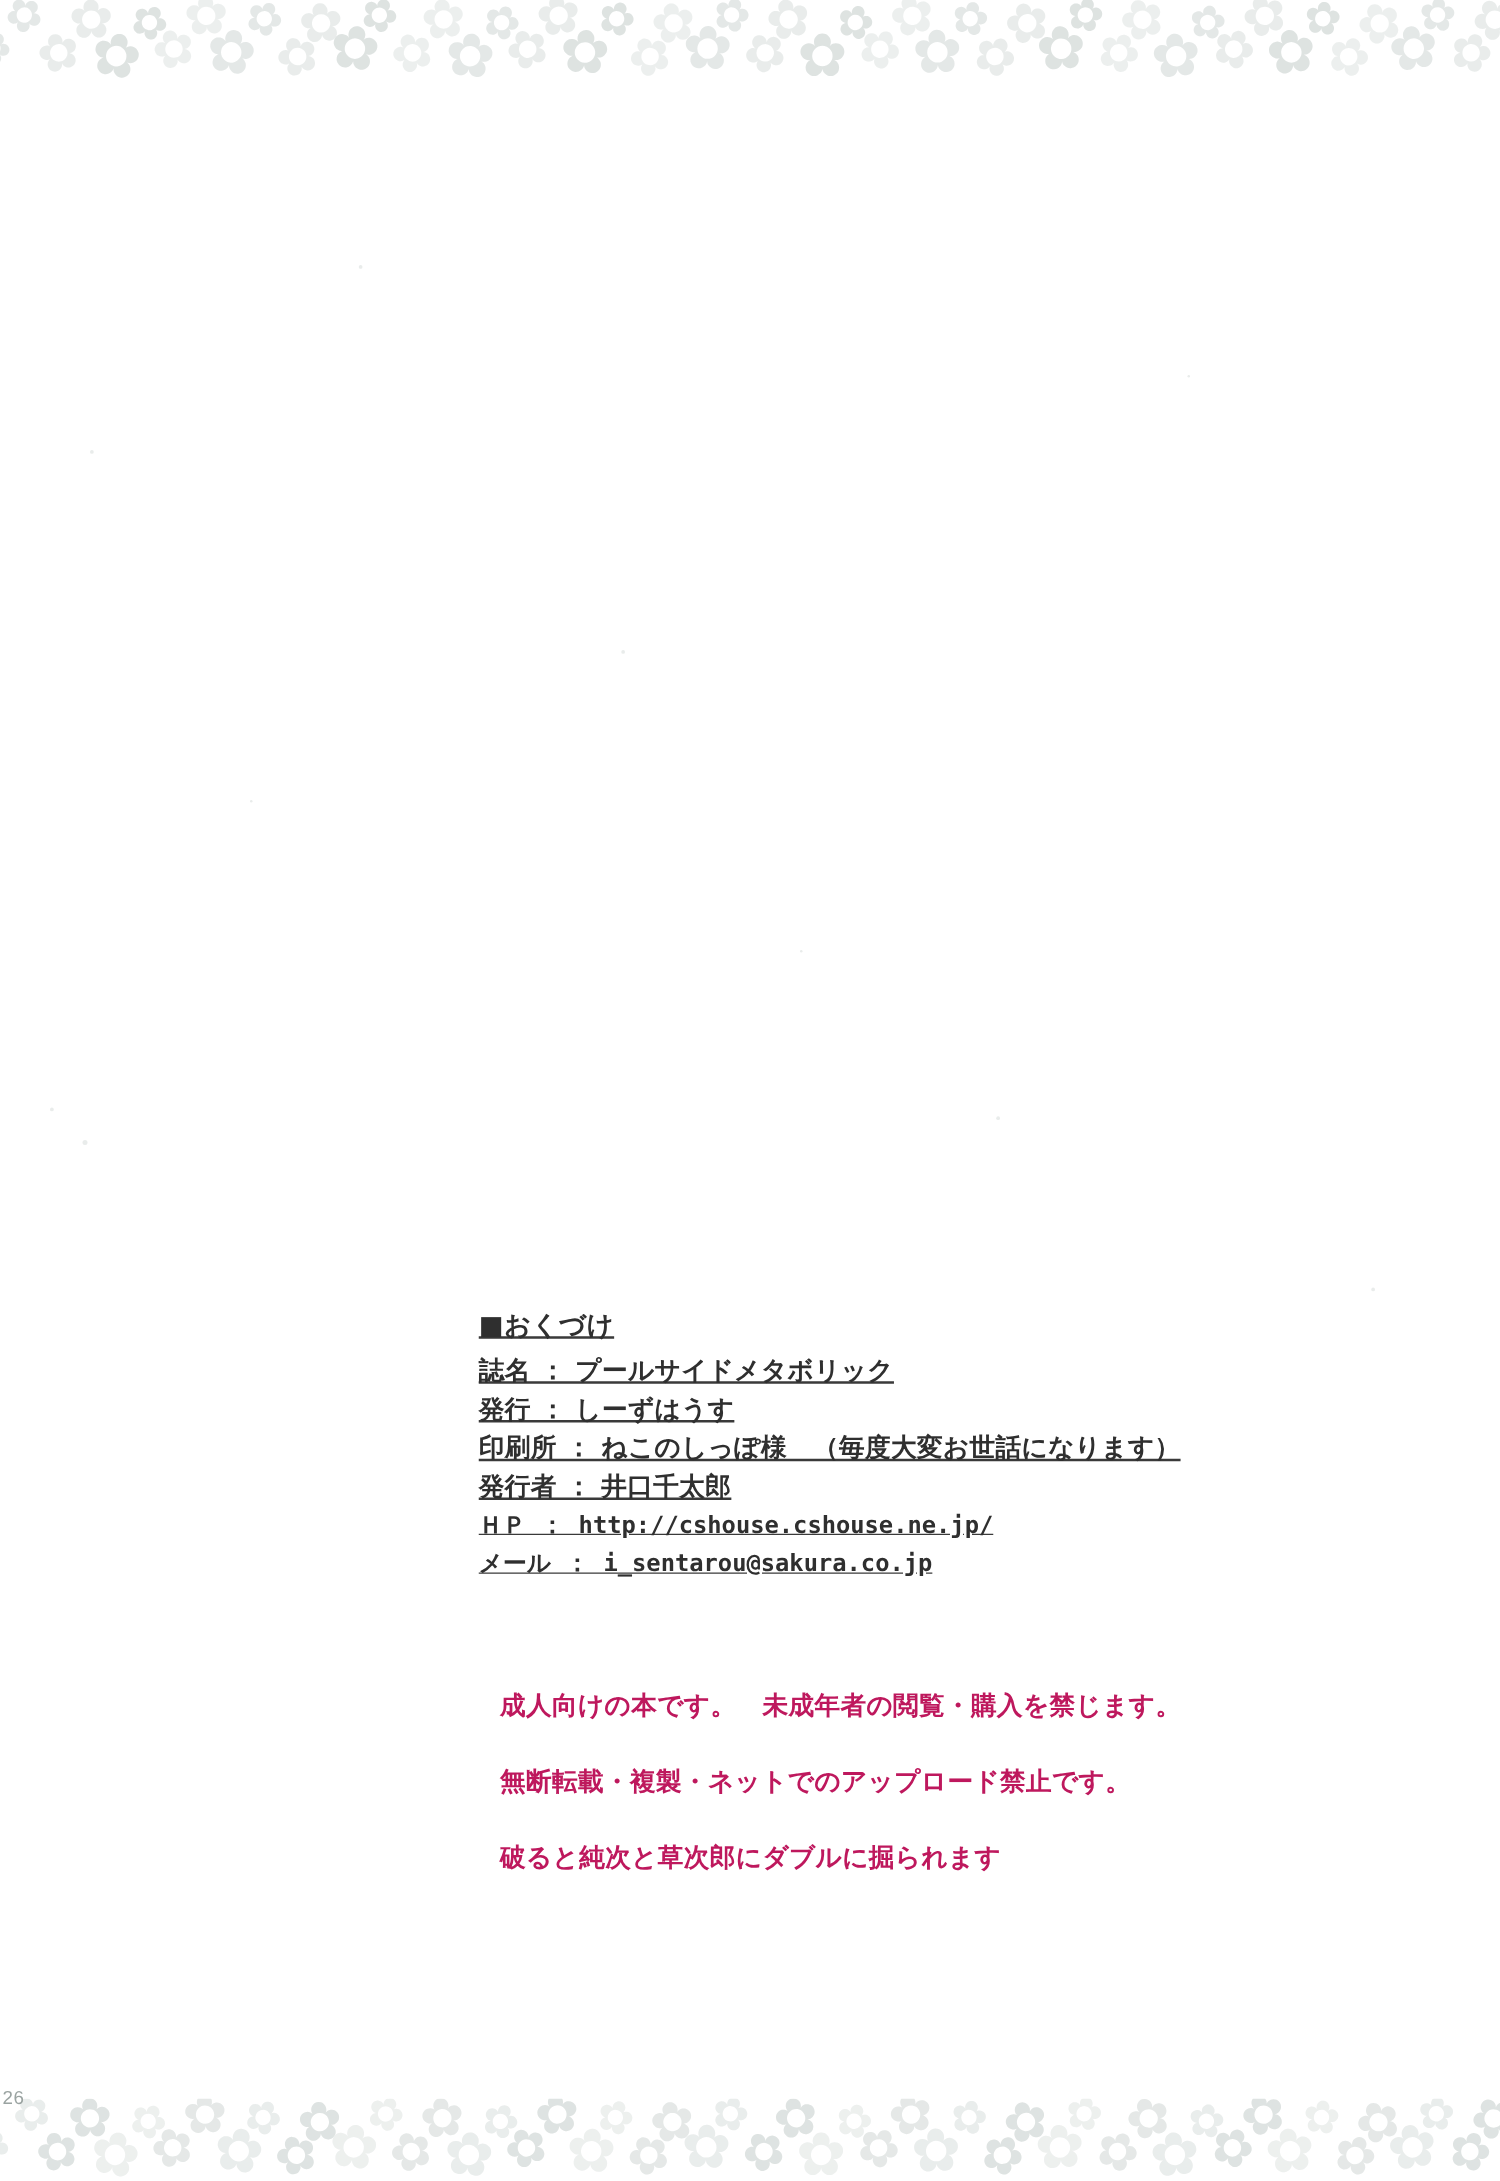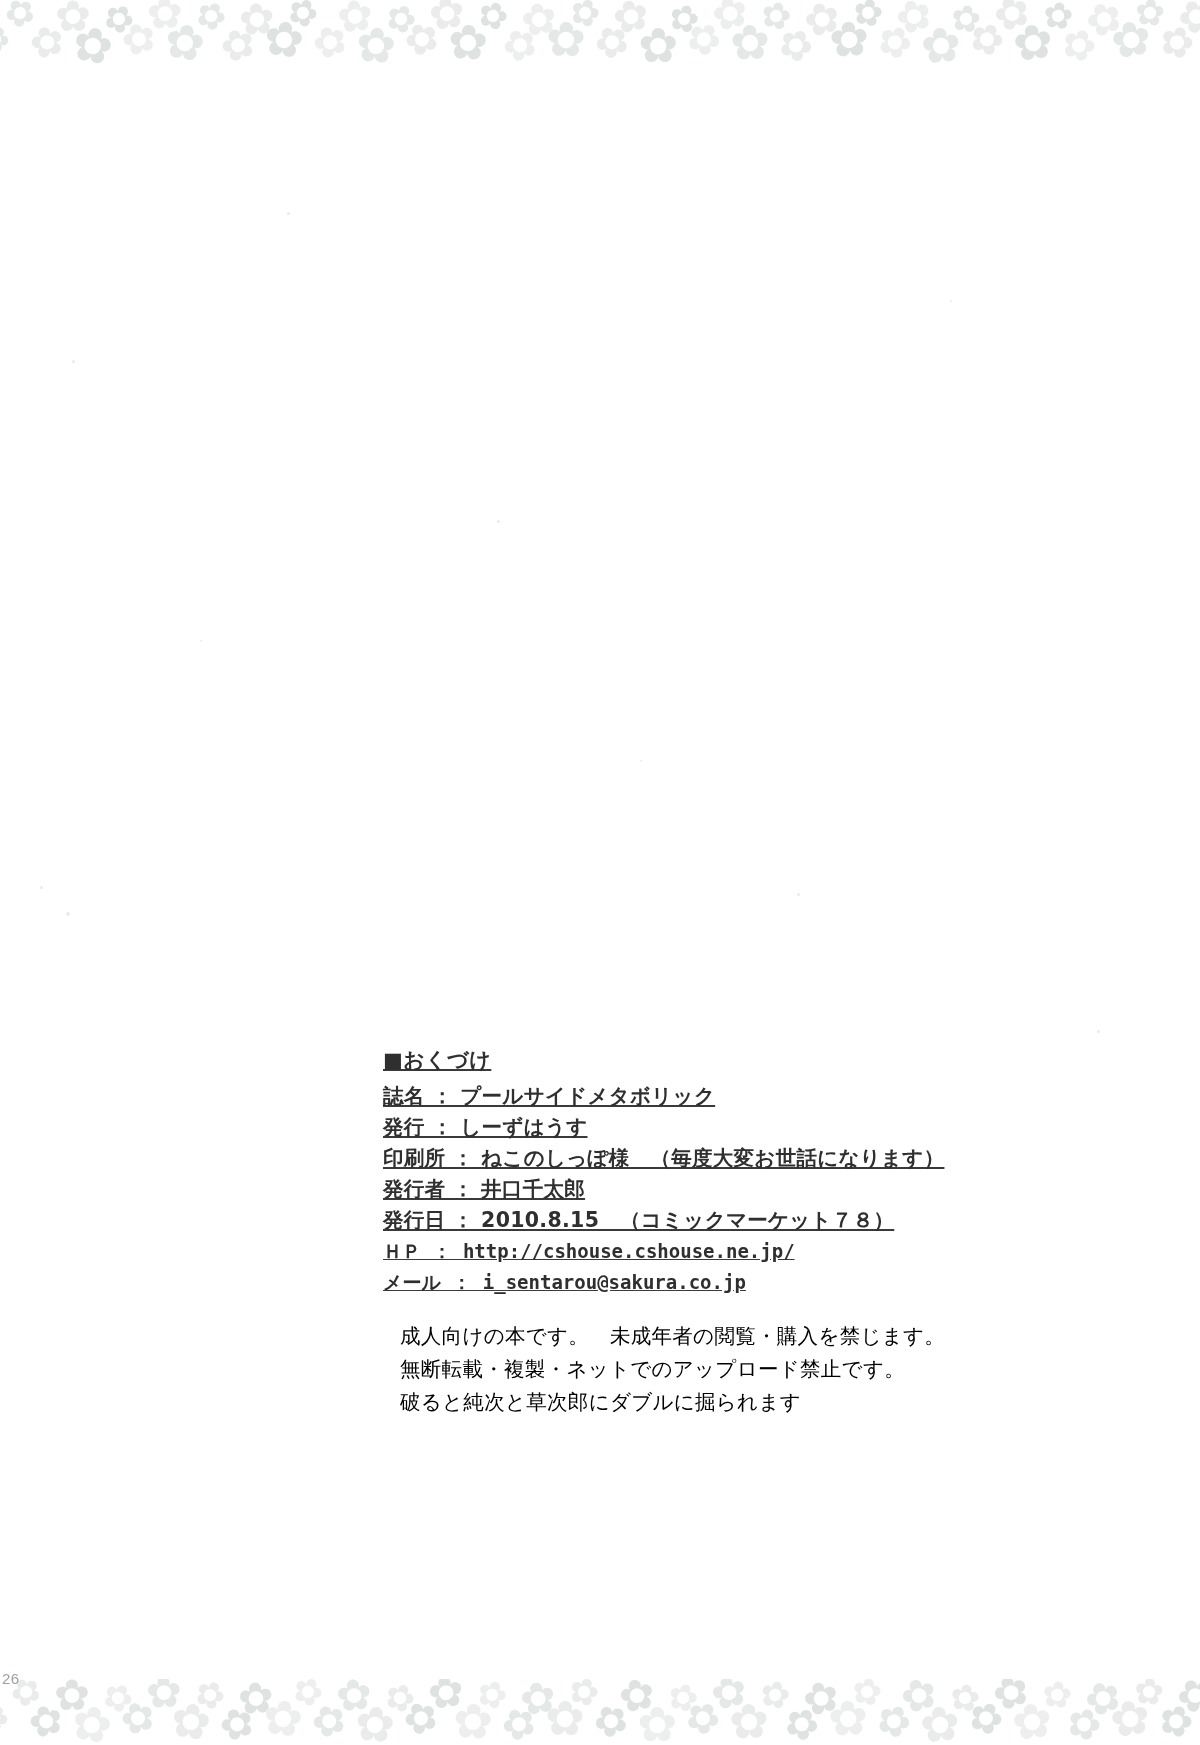--- a/index.html
+++ b/index.html
@@ -83,25 +83,26 @@
   }
   .notice {
     position: absolute;
     left: 400px;
     top: 1320px;
     width: 620px;
   }
   .notice-line {
     font-size: 20.5px;
     line-height: 33px;
-    color: #000000;
-    font-weight: normal;
+    color: #be185d;
+    font-weight: bold;
     white-space: nowrap;
     font-family: "DejaVu Sans", sans-serif;
     letter-spacing: 0.3px;
+    margin-top: 28px;
   }
 
   
   .speckle {
     position: absolute;
     background: #e9eceb;
     border-radius: 50%;
   }
 </style>
 </head>
@@ -221,21 +222,20 @@
   </div>
 
 <div class="page-number">26</div>
 
 <div class="colophon">
   <div class="colophon-heading">■おくづけ</div>
   <div class="colophon-line">誌名 ： プールサイドメタボリック</div>
   <div class="colophon-line">発行 ： しーずはうす</div>
   <div class="colophon-line">印刷所 ： ねこのしっぽ様　（毎度大変お世話になります）</div>
   <div class="colophon-line">発行者 ： 井口千太郎</div>
-  <div class="colophon-line">発行日 ： 2010.8.15　（コミックマーケット７８）</div>
   <div class="colophon-line mono">ＨＰ ： http://cshouse.cshouse.ne.jp/</div>
   <div class="colophon-line mono">メール ： i_sentarou@sakura.co.jp</div>
 </div>
 
 <div class="notice">
   <div class="notice-line">成人向けの本です。　未成年者の閲覧・購入を禁じます。</div>
   <div class="notice-line">無断転載・複製・ネットでのアップロード禁止です。</div>
   <div class="notice-line">破ると純次と草次郎にダブルに掘られます</div>
 </div>
 

